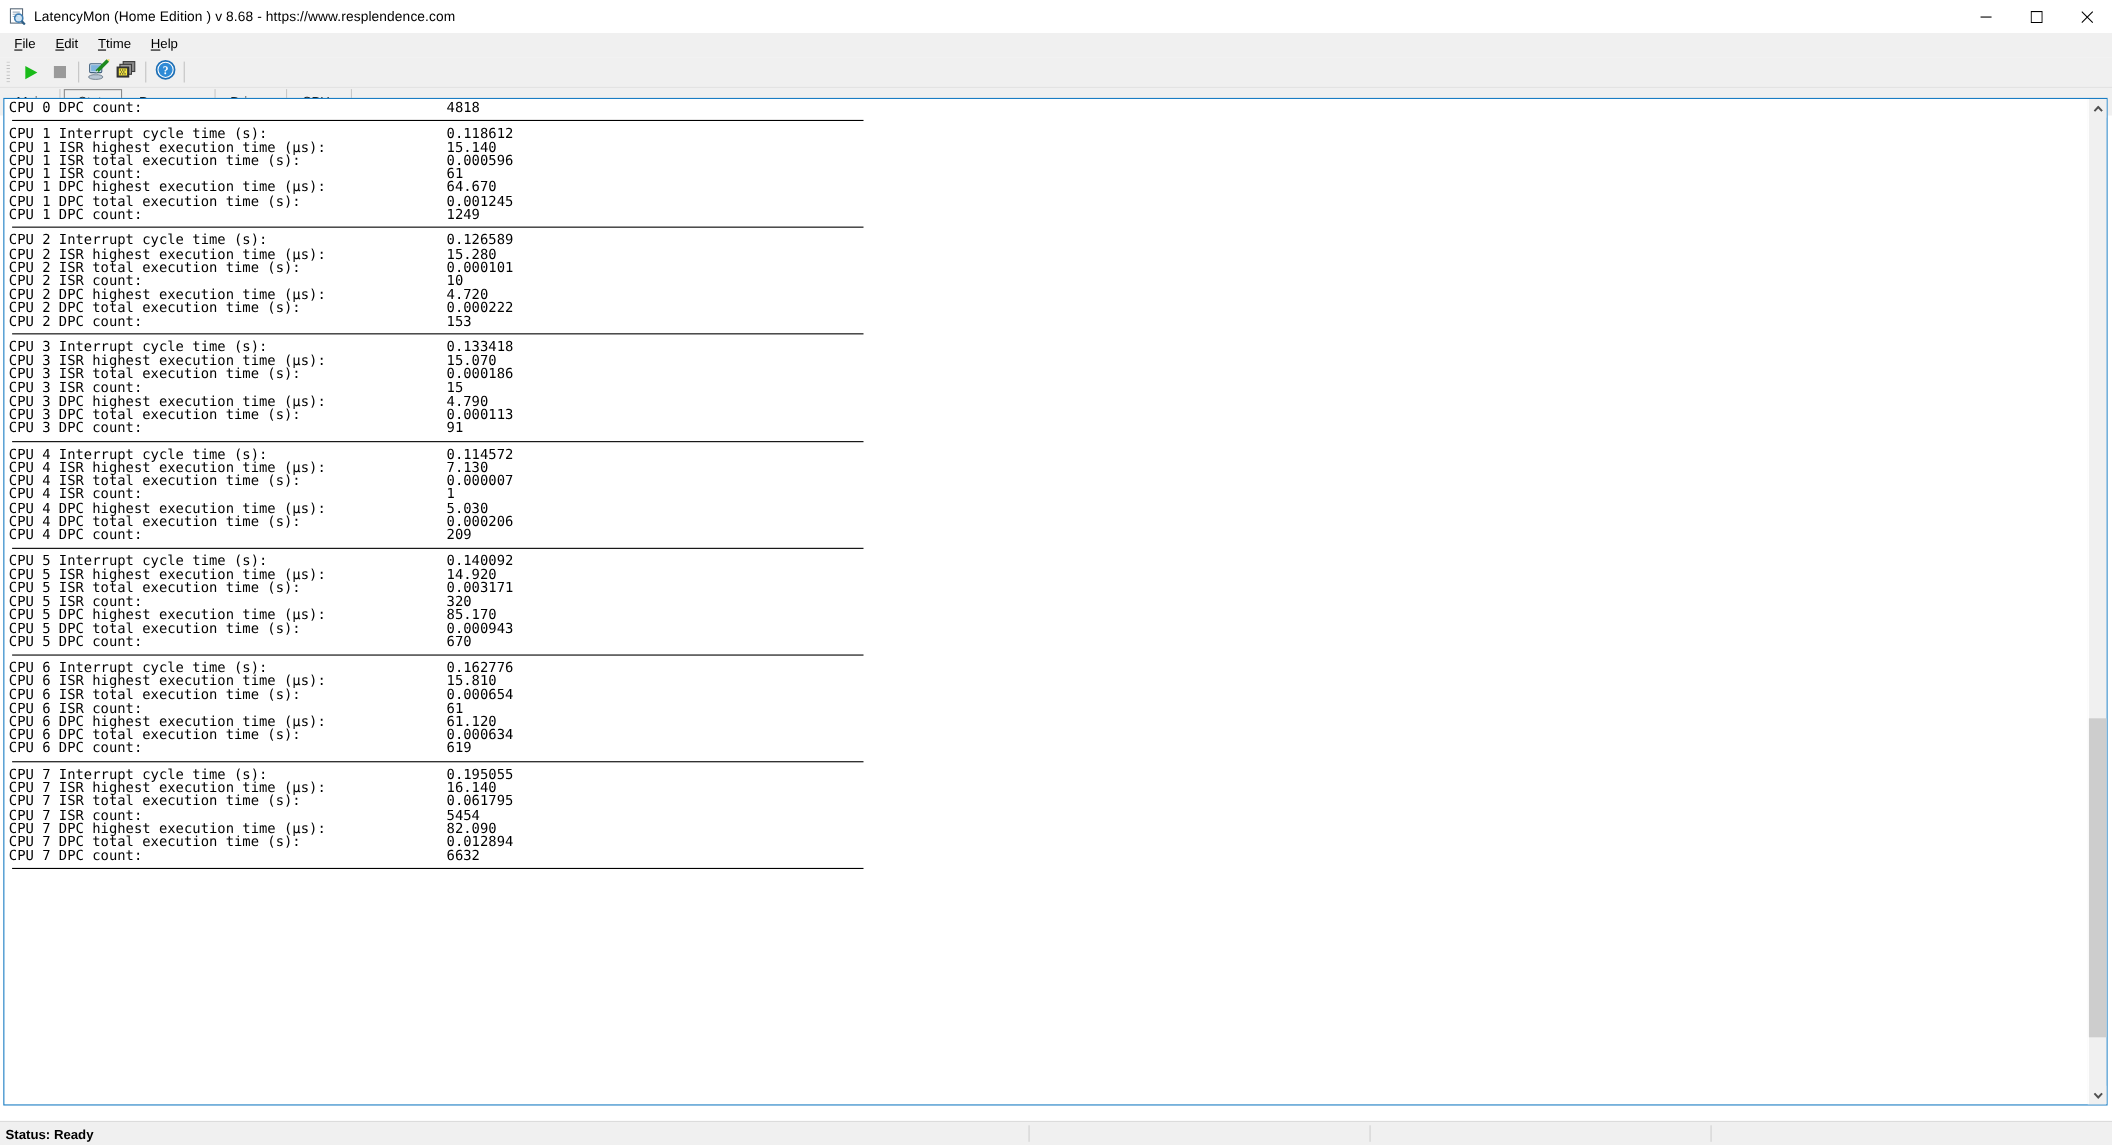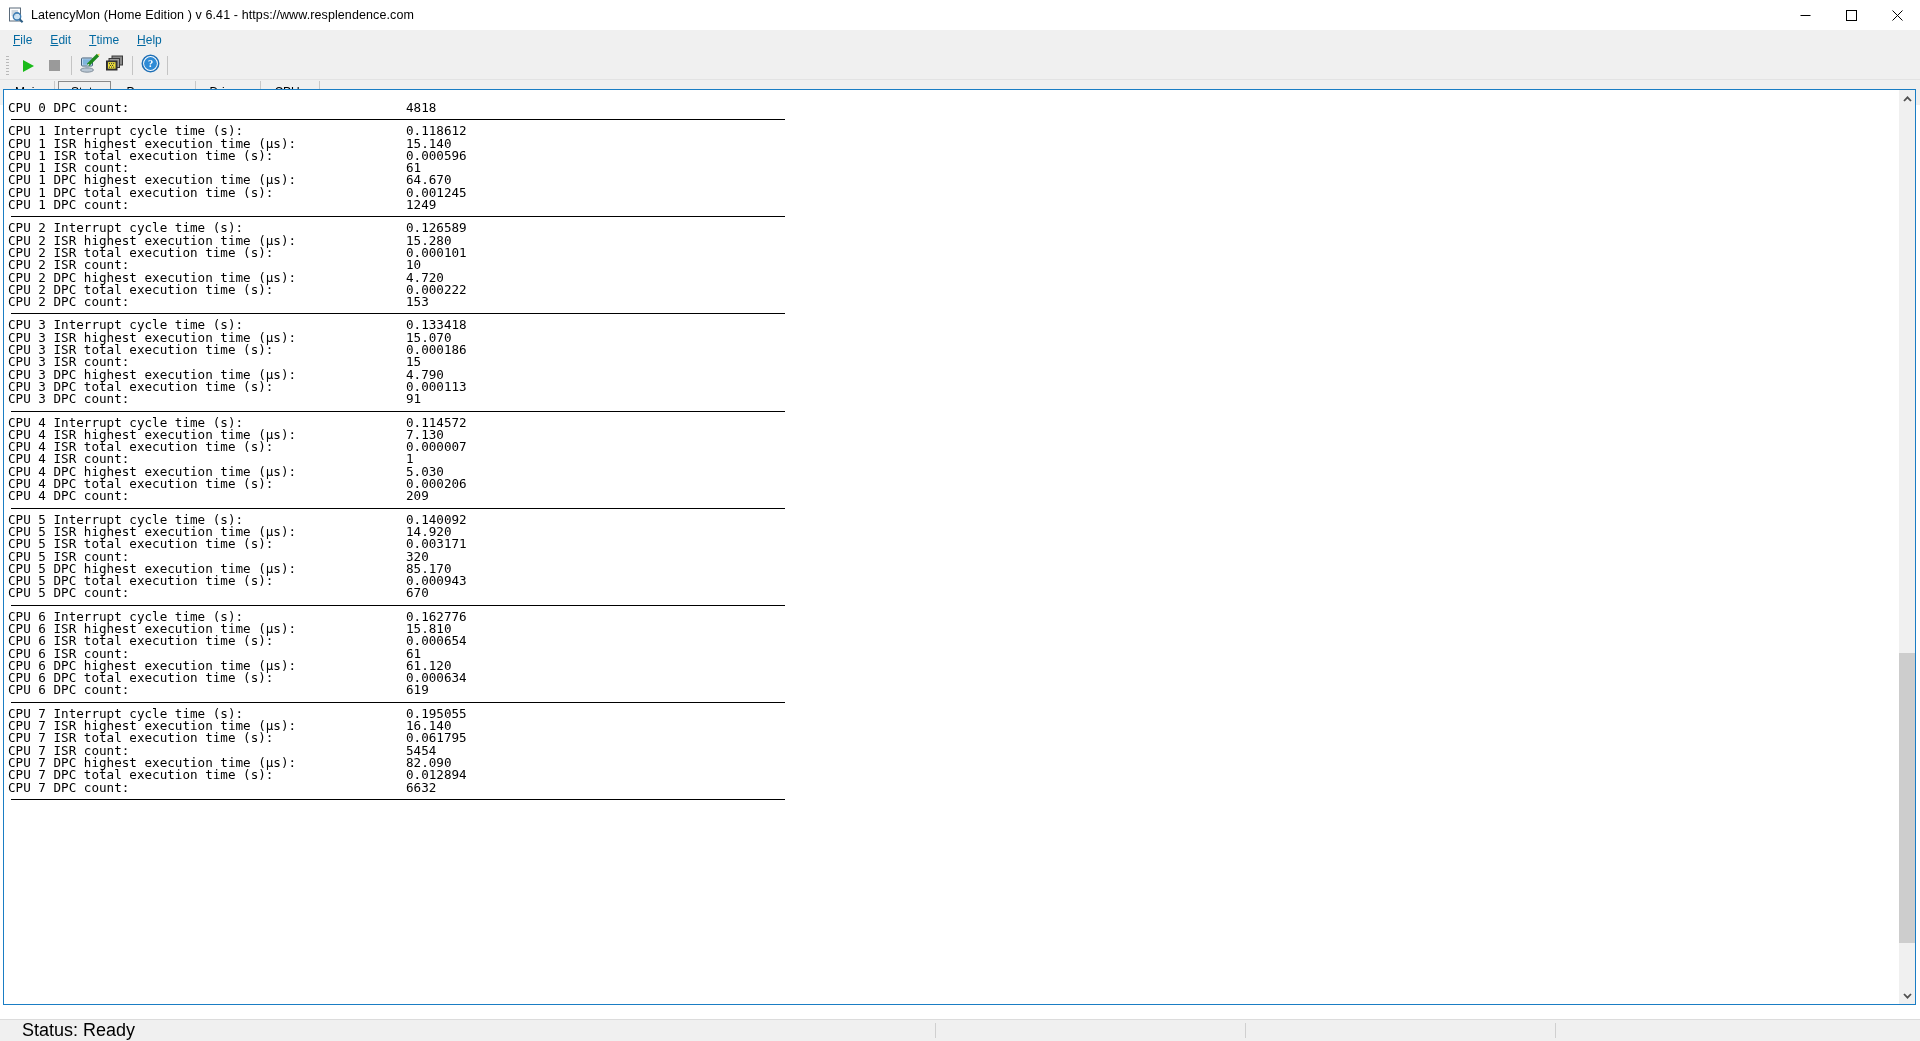--- a/index.html
+++ b/index.html
@@ -59,21 +59,21 @@
   .menubar {
     height: 21px;
     background: #f0f0f0;
     display: flex;
     align-items: center;
     padding-left: 4px;
     border-bottom: 1px solid #f0f0f0;
   }
   .menu-item {
     font-size: 12px;
-    color: #0369a1;
+    color: #000000;
     padding: 2px 9px 3px 9px;
     white-space: nowrap;
   }
   .menu-item .u { text-decoration: underline; }
 
   
   .toolbar {
     height: 27px;
     background: #f0f0f0;
     display: flex;
@@ -159,21 +159,21 @@
     box-sizing: border-box;
     overflow: hidden;
   }
   .content-inner {
     position: absolute;
     left: 0;
     top: 0;
     right: 17px;
     bottom: 0;
     overflow: hidden;
-    padding-top: 12px;
+    padding-top: 2px;
   }
   .stats-text {
     font-family: "DejaVu Sans Mono", "Liberation Mono", monospace;
     font-size: 12.6px;
     line-height: 12.3px;
     color: #000;
     white-space: pre;
     padding-left: 4px;
   }
   .row {
@@ -235,23 +235,24 @@
     bottom: 0;
     width: 100%;
     height: 22px;
     background: #f0f0f0;
     border-top: 1px solid #dcdcdc;
     display: flex;
     align-items: center;
     box-sizing: border-box;
   }
   .status-text {
-    font-size: 18px;
+    font-size: 12px;
     color: #000;
-    padding-left: 22px;
+    padding-left: 5px;
+    font-weight: bold;
   }
   .status-sep {
     position: absolute;
     width: 1px;
     top: 3px;
     bottom: 3px;
     background: #d0d0d0;
   }
 </style>
 </head>
@@ -262,21 +263,21 @@
     <svg width="16" height="16" viewBox="0 0 16 16">
       <rect x="1.5" y="1" width="11" height="13" fill="#ffffff" stroke="#5a6a7a" stroke-width="1"></rect>
       <line x1="3.5" y1="4" x2="10" y2="4" stroke="#9fb0c0" stroke-width="1"></line>
       <line x1="3.5" y1="6" x2="10" y2="6" stroke="#9fb0c0" stroke-width="1"></line>
       <line x1="3.5" y1="8" x2="8" y2="8" stroke="#9fb0c0" stroke-width="1"></line>
       <circle cx="9" cy="9.5" r="3.6" fill="none" stroke="#3f7fb5" stroke-width="1.6"></circle>
       <circle cx="9" cy="9.5" r="2.6" fill="#bcd9ef" opacity="0.75"></circle>
       <line x1="11.6" y1="12.2" x2="14.6" y2="15.2" stroke="#2f5f85" stroke-width="2"></line>
     </svg>
   </span>
-  <span class="titlebar-title">LatencyMon  (Home Edition )  v 6.41 - https://www.resplendence.com</span>
+  <span class="titlebar-title">LatencyMon  (Home Edition )  v 8.68 - https://www.resplendence.com</span>
 
   <div class="win-controls">
     <div class="win-btn">
       <svg width="11" height="11" viewBox="0 0 11 11">
           <line x1="0.5" y1="5.5" x2="10.5" y2="5.5" stroke="#000" stroke-width="1"></line>
         </svg>
     </div>
     <div class="win-btn">
       <svg width="11" height="11" viewBox="0 0 11 11">
           <rect x="0.5" y="0.5" width="10" height="10" fill="none" stroke="#000" stroke-width="1"></rect>

